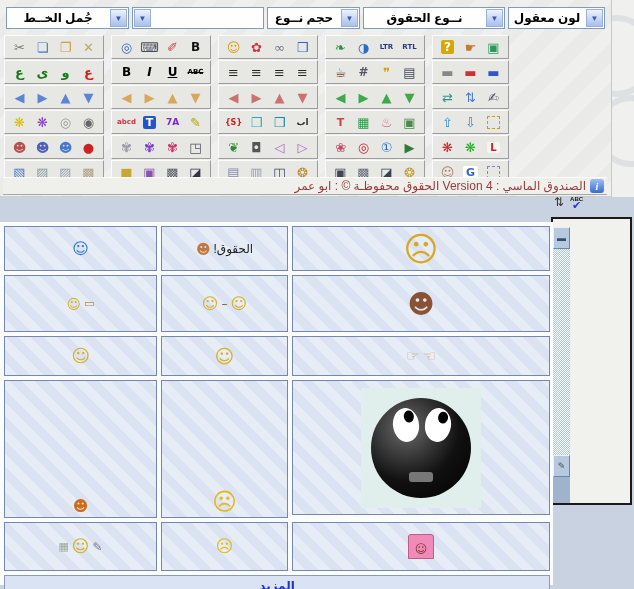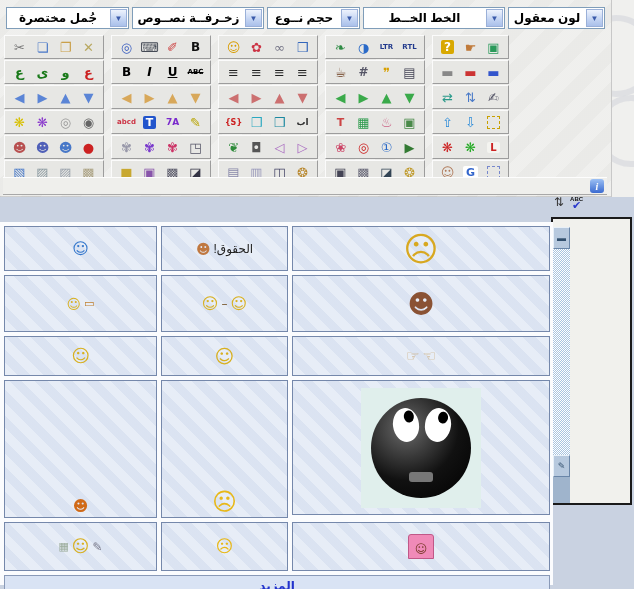--- a/index.html
+++ b/index.html
@@ -88,33 +88,32 @@
 
   <div class="top-strip">
     <span class="wm" style="left:575px;top:15px;width:70px;height:70px;"></span>
     <span class="wm" style="left:595px;top:95px;width:60px;height:60px;"></span>
   </div>
 
   <div class="toolbar-panel">
     <div class="tp-texture"></div>
     <div class="selects-row" id="selects">
         <div class="xselect" style="width: 123px;">
-          <span class="xs-label">جُمل مختصرة</span>
+          <span class="xs-label">جُمل الخــط</span>
           <span class="xs-arrow">▼</span>
         </div>
         <div class="xselect" style="width: 132px;">
-          <span class="xs-label">زخـرفــة نصــوص</span>
           <span class="xs-arrow">▼</span>
         </div>
         <div class="xselect" style="width: 93px;">
           <span class="xs-label">حجم نــوع</span>
           <span class="xs-arrow">▼</span>
         </div>
         <div class="xselect" style="width: 142px;">
-          <span class="xs-label">الخط الخــط</span>
+          <span class="xs-label">نــوع الحقوق</span>
           <span class="xs-arrow">▼</span>
         </div>
         <div class="xselect" style="width: 97px;">
           <span class="xs-label">لون معقول</span>
           <span class="xs-arrow">▼</span>
         </div>
       </div>
     <div class="icon-rows" id="icon-rows">
         <div class="tb-row">
           <div class="tb-group">
@@ -526,20 +525,21 @@
               <span class="tb-text tb-bgbox" style="color: rgb(51, 102, 204); font-size: 11px; background: rgb(255, 255, 255);">G</span>
             </span>
             <span class="tb-btn">
               <span class="tb-dash" style="border-color: rgb(119, 136, 204);"></span>
             </span>
           </div>
         </div>
       </div>
     <div class="credits-bar">
       <span class="info-icon">i</span>
+      <span class="credits-text">الصندوق الماسي : Version 4 الحقوق محفوظـة © : ابو عمر</span>
     </div>
   </div>
 
   <div class="mid-icons">
     <span class="mi-arrows">⇅</span>
     <span class="mi-abc">
       <span class="t">ABC</span>
       <span class="c">✔</span>
     </span>
   </div>

